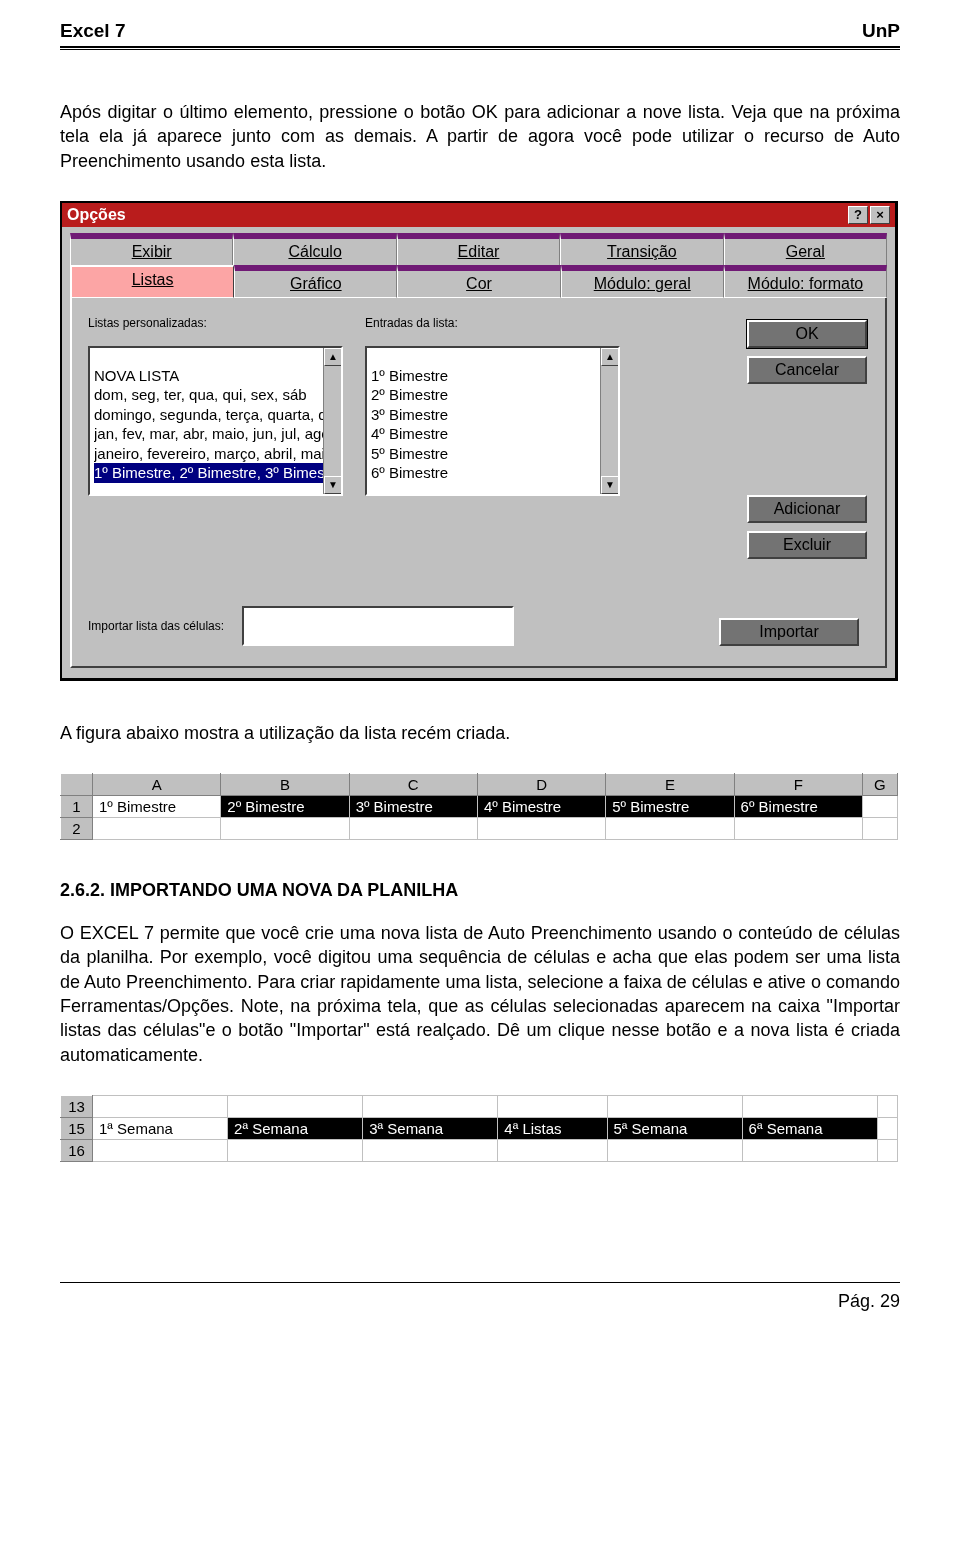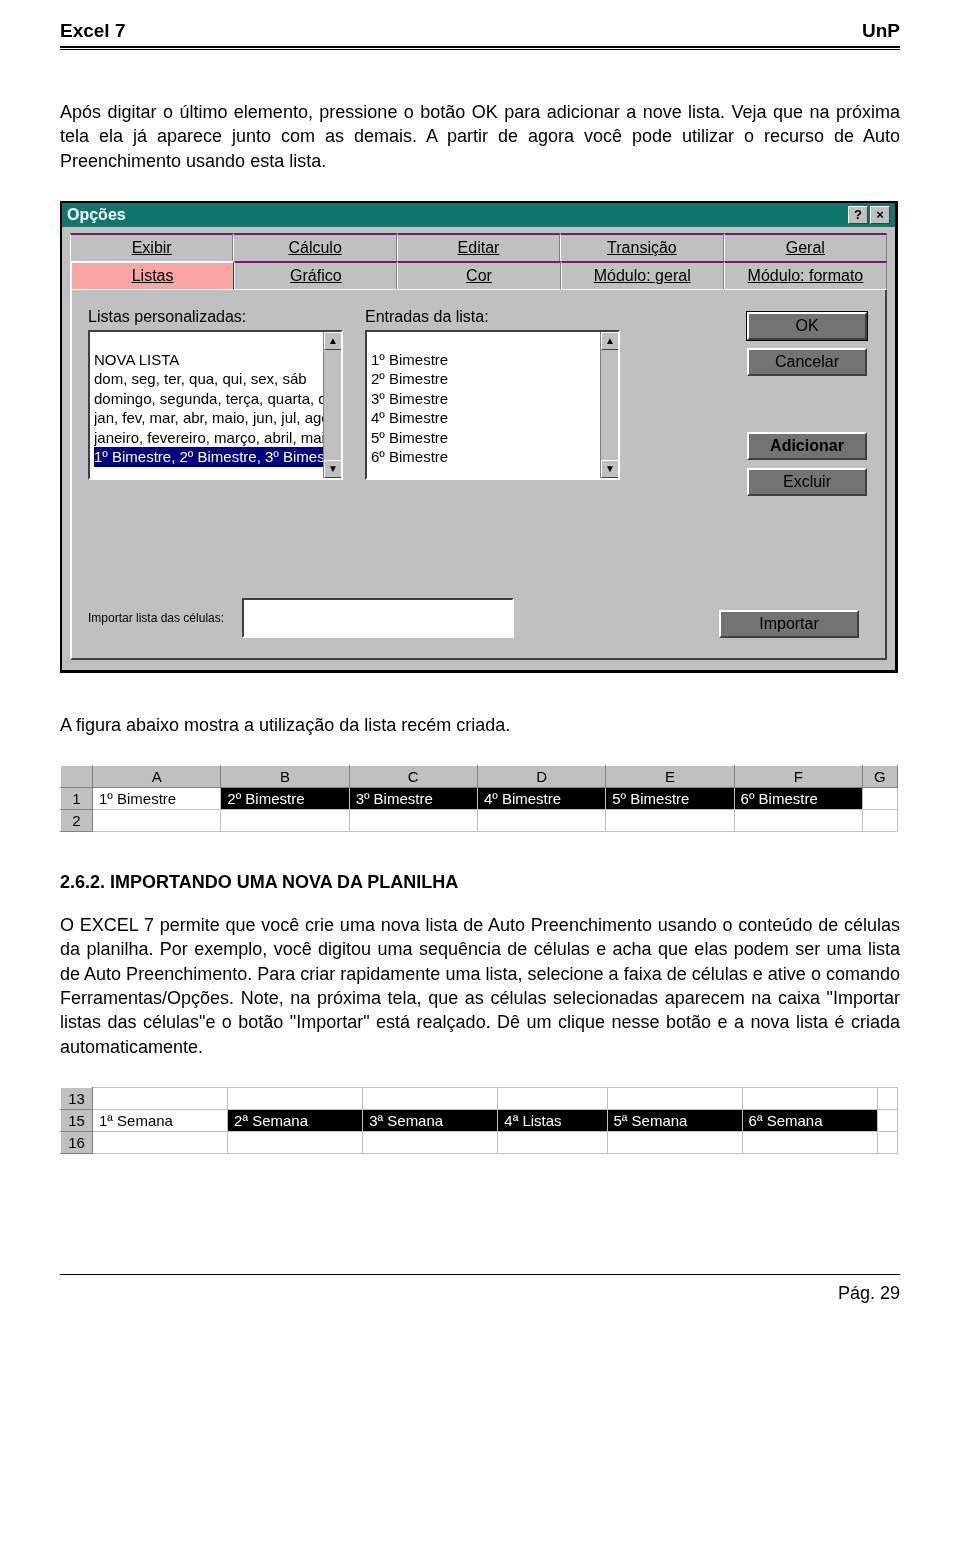--- a/index.html
+++ b/index.html
@@ -35,21 +35,21 @@
   
   .dialog {
     width: 838px;
     background: #c0c0c0;
     border: 2px solid #000;
     border-right-width: 3px;
     border-bottom-width: 3px;
     margin-bottom: 40px;
   }
   .titlebar {
-    background: #0f766e;
+    background: #b91c1c;
     color: #fff;
     display: flex;
     align-items: center;
     justify-content: space-between;
     padding: 2px 5px;
     font-weight: bold;
     font-size: 16px;
     height: 24px;
   }
   .titlebar-btns { display: flex; gap: 2px; }
@@ -68,21 +68,21 @@
   .tabs { }
   .tab-row { display: flex; }
   .tab {
     flex: 1;
     text-align: center;
     font-size: 16px;
     padding: 4px 0;
     background: #c0c0c0;
     border: 1px solid #808080;
     border-bottom: none;
-    border-top: 2px solid #701a75;
+    border-top: 6px solid #701a75;
     border-left: 1px solid #fff;
   }
   .tabs .tab-row:nth-child(2) .tab { border-bottom: 1px solid #fff; }
   .tab.active {
     background: #fca5a5;
     border-top: 2px solid #fff;
     border-left: 2px solid #fff;
     border-right: 1px solid #404040;
     position: relative;
     z-index: 2;
@@ -92,21 +92,21 @@
   .tab-panel {
     border-left: 2px solid #fff;
     border-top: none;
     border-right: 2px solid #404040;
     border-bottom: 2px solid #404040;
     padding: 18px 16px 20px 16px;
     min-height: 370px;
     position: relative;
   }
   .fields-row { display: flex; gap: 22px; }
-  .field-col label { font-size: 16px; display: block; margin-bottom: 4px; }
+  .field-col label { font-size: 12px; display: block; margin-bottom: 16px; }
   .sunken {
     background: #fff;
     border: 2px solid #808080;
     border-top-color: #404040;
     border-left-color: #404040;
     border-right-color: #fff;
     border-bottom-color: #fff;
     font-size: 15px;
     padding: 18px 4px;
   }
@@ -144,21 +144,21 @@
     background: #737373;
     border: 2px solid #fff;
     border-right-color: #404040;
     border-bottom-color: #404040;
     text-align: center;
     font-size: 16px;
     padding: 3px 16px;
     cursor: pointer;
   }
   .winbtn.default { box-shadow: 0 0 0 1px #000; }
-  .gap-lower { margin-top: 48px; font-weight: bold; }
+  .gap-lower { margin-top: 103px; }
   .import-row {
     position: absolute;
     left: 16px; bottom: 20px;
     display: flex; align-items: center; gap: 18px;
   }
   .import-row label { font-size: 12px; }
   .import-row .sunken { width: 272px; height: 24px; }
   .import-btn-pos { position: absolute; right: 26px; bottom: 20px; width: 140px; }
 
   

